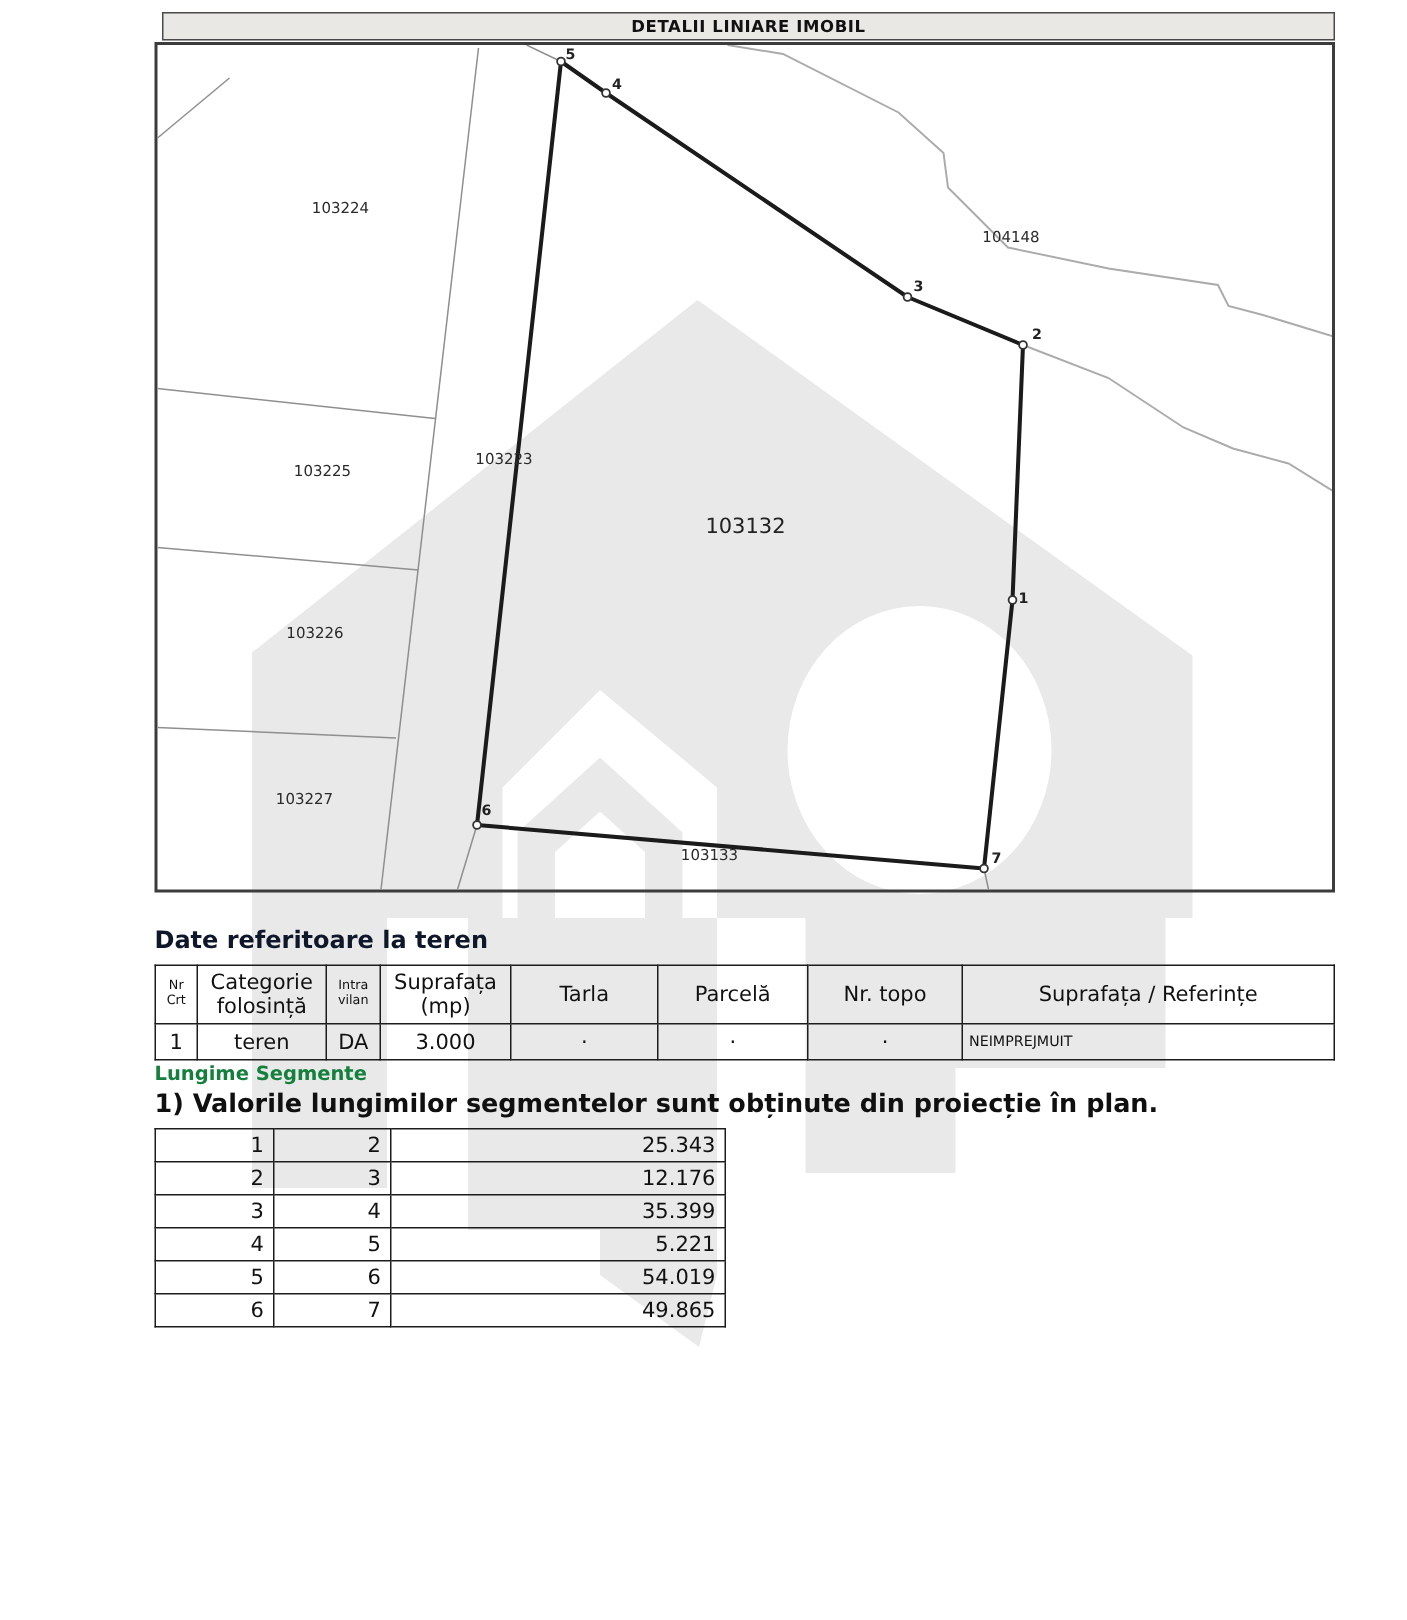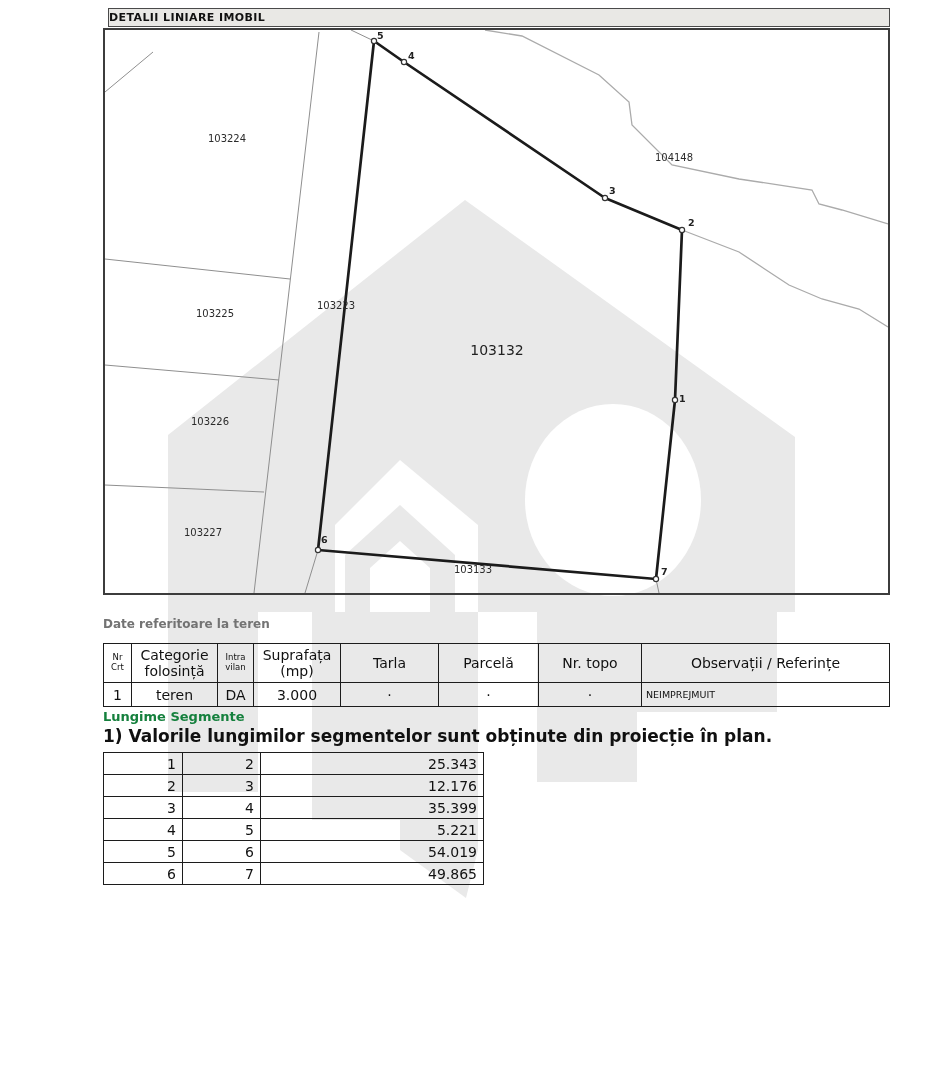--- a/index.html
+++ b/index.html
@@ -7,36 +7,36 @@
     width:938px;height:1080px;position:relative;background:#ffffff;
     font-family:"DejaVu Sans","Liberation Sans",sans-serif;color:#1a1a1a;
     overflow:hidden;
   }
   
   #watermark{position:absolute;left:0;top:0;z-index:0;}
   
   .titlebar{
     position:absolute;left:108px;top:8px;width:780px;height:17px;z-index:2;
     background:#e9e8e5;border:1px solid #4a4a4a;
-    display:flex;align-items:center;
+    display:flex;align-items:center;justify-content:center;
     font-size:11px;font-weight:600;letter-spacing:.4px;color:#111;
   }
   
   .mapbox{
     position:absolute;left:103px;top:28px;width:787px;height:567px;z-index:1;
     border:2px solid #3c3c3c;box-sizing:border-box;background:transparent;
   }
   .mapbox svg{display:block;}
   text.plabel{font-size:10px;fill:#2b2b2b;}
   text.plabel-big{font-size:14px;fill:#222;}
   text.vlabel{font-size:9.5px;fill:#222;font-weight:600;}
   
   .h1{
     position:absolute;left:103px;top:617px;z-index:2;
-    font-size:12px;font-weight:bold;color:#737373;
+    font-size:16px;font-weight:bold;color:#0f172a;
   }
   .h2{
     position:absolute;left:103px;top:709px;z-index:2;
     font-size:13px;font-weight:bold;color:#15803d;
   }
   .note{
     position:absolute;left:103px;top:726px;z-index:2;
     font-size:17px;font-weight:bold;color:#101010;
   }
   
@@ -158,21 +158,21 @@
 Crt</th>
     <th>Categorie
 folosință</th>
     <th class="small-h">Intra
 vilan</th>
     <th>Suprafața
 (mp)</th>
     <th>Tarla</th>
     <th>Parcelă</th>
     <th>Nr. topo</th>
-    <th>Observații / Referințe</th>
+    <th>Suprafața / Referințe</th>
   </tr>
   <tr>
     <td>1</td>
     <td>teren</td>
     <td>DA</td>
     <td>3.000</td>
     <td>·</td>
     <td>·</td>
     <td>·</td>
     <td class="obs-cell">NEIMPREJMUIT</td>

